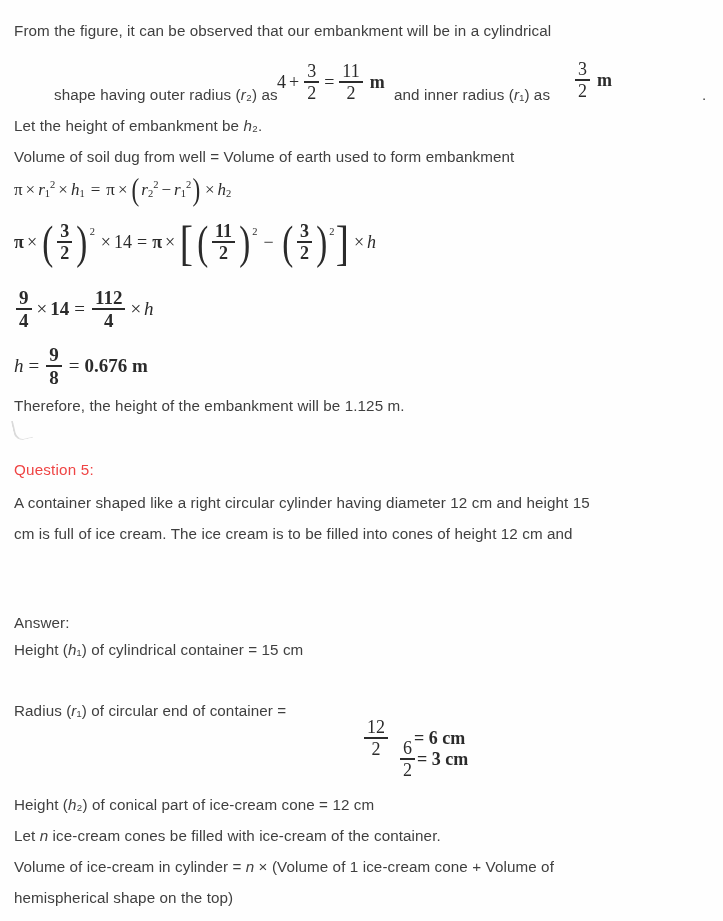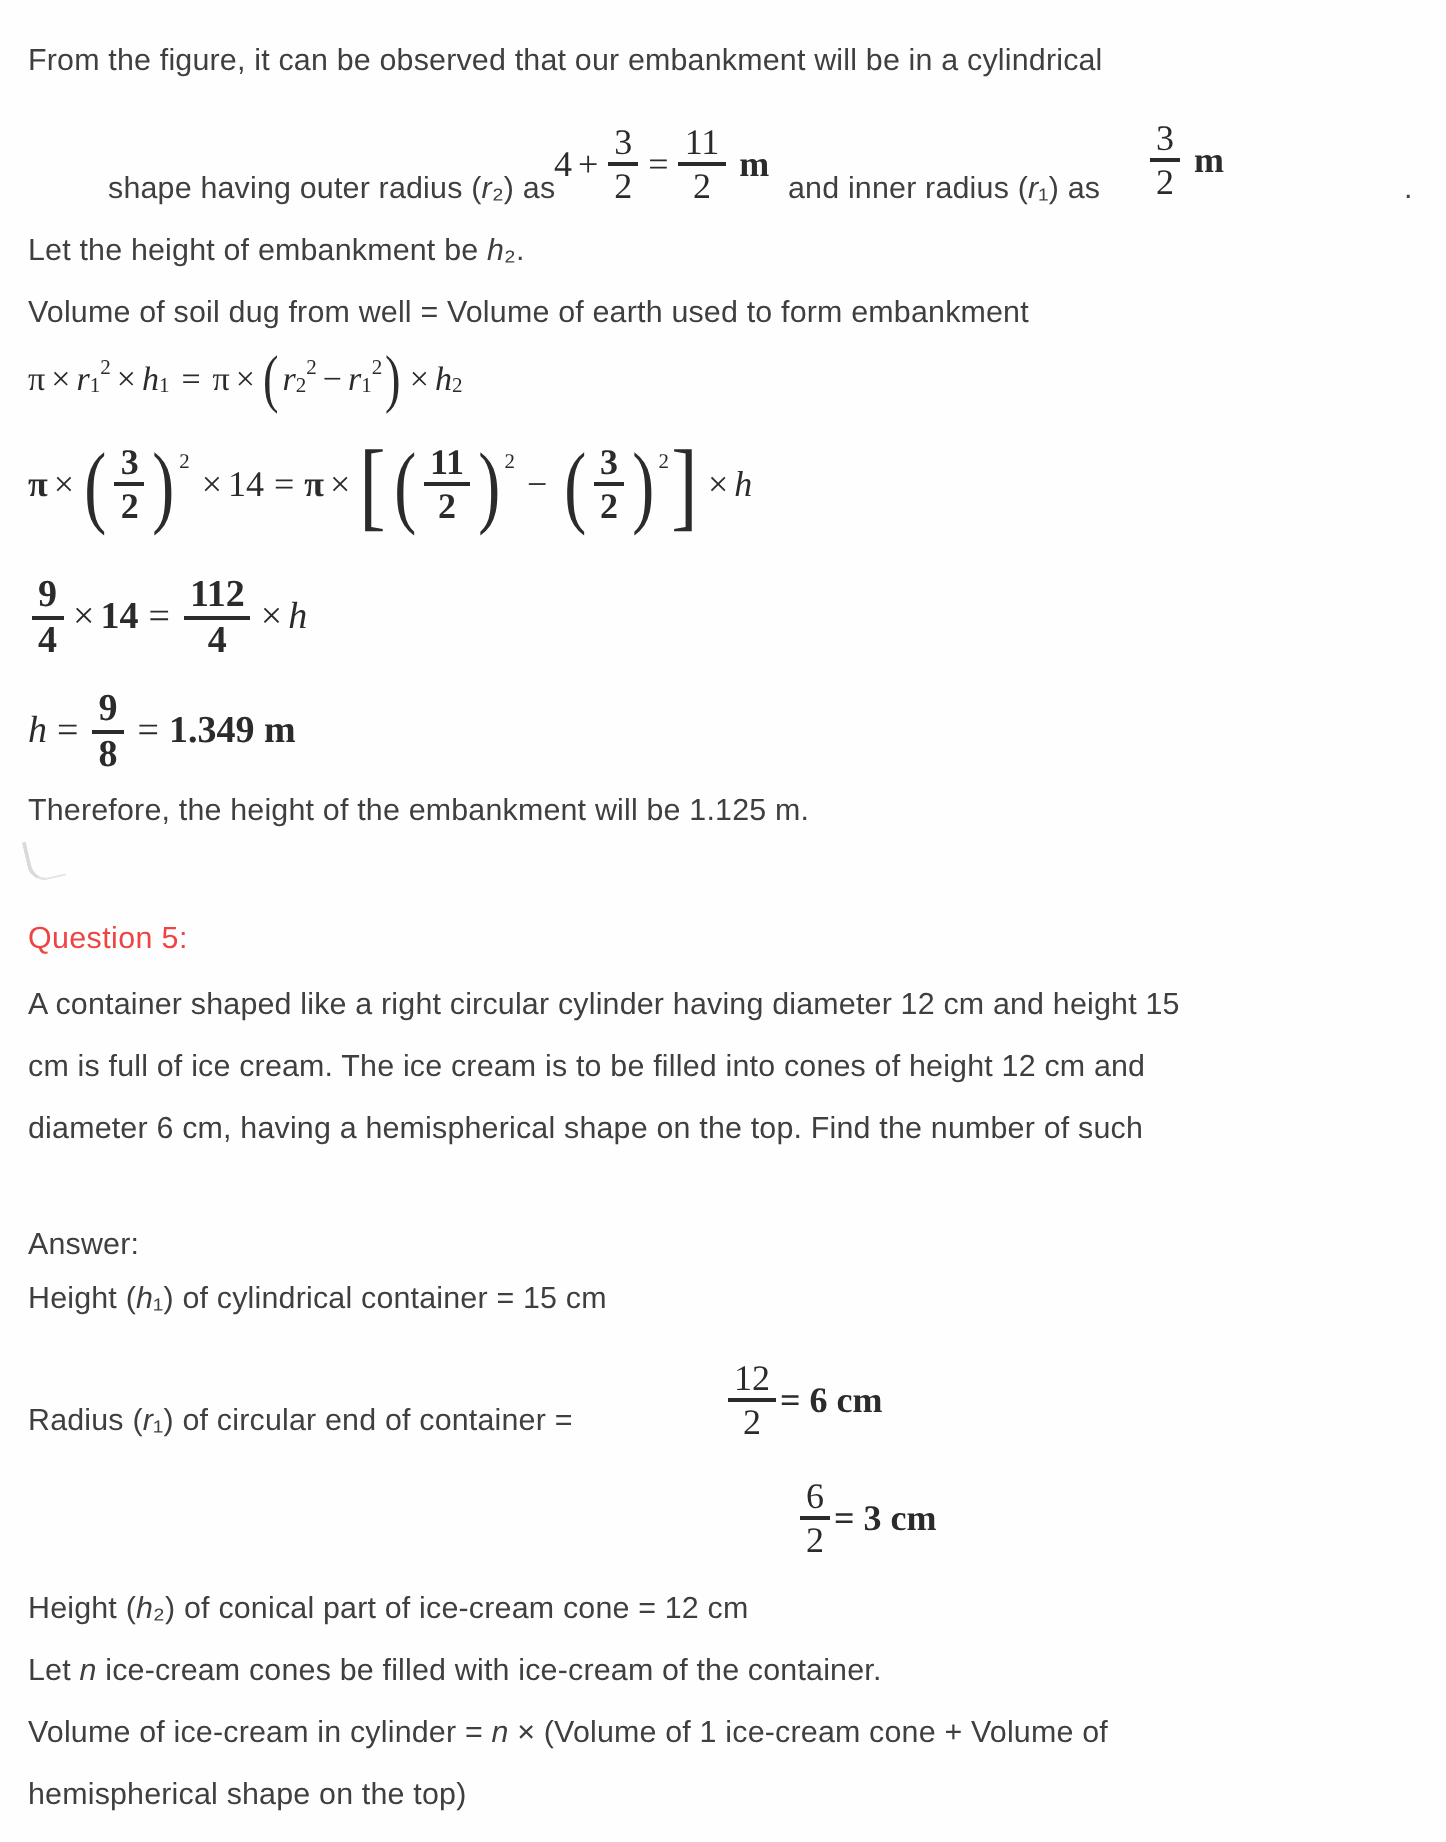--- a/index.html
+++ b/index.html
@@ -261,40 +261,39 @@
 
   <div class="math" style="left:14px; top:345px; font-size:19px;">
     <span class="v">h</span>
     <span class="op" style="margin:0 5px;">=</span>
     <span class="frac mbold">
       <span class="num">9</span>
       <span class="bar"></span>
       <span class="den">8</span>
     </span>
     <span class="op" style="margin:0 5px;">=</span>
-    <span class="mbold">1.349 m</span>
+    <span class="mbold">0.676 m</span>
   </div>
 
   <div class="line" style="top:397px;">Therefore, the height of the embankment will be 1.125 m.</div>
 
   <div class="artifact" style="left:13px; top:419px;"></div>
 
   <div class="q-head" style="top:461px;">Question 5:</div>
 
   <div class="line" style="top:494px;">A container shaped like a right circular cylinder having diameter 12 cm and height 15</div>
   <div class="line" style="top:525px;">cm is full of ice cream. The ice cream is to be filled into cones of height 12 cm and</div>
-  <div class="line" style="top:556px;">diameter 6 cm, having a hemispherical shape on the top. Find the number of such</div>
 
   <div class="line" style="top:614px;">Answer:</div>
 
   <div class="line" style="top:641px;">Height (<span class="ital">h</span>₁) of cylindrical container = 15 cm</div>
 
   <div class="line" style="top:702px;">Radius (<span class="ital">r</span>₁) of circular end of container =</div>
 
-  <div class="inline-math" style="left:362px; top:680px;">
+  <div class="inline-math" style="left:362px; top:718px;gap:24px;">
     <span class="frac">
       <span class="num">12</span>
       <span class="bar"></span>
       <span class="den">2</span>
     </span>
     <span class="mbold">= 6 cm</span>
   </div>
 
 
   <div class="inline-math" style="left:398px; top:739px;">

